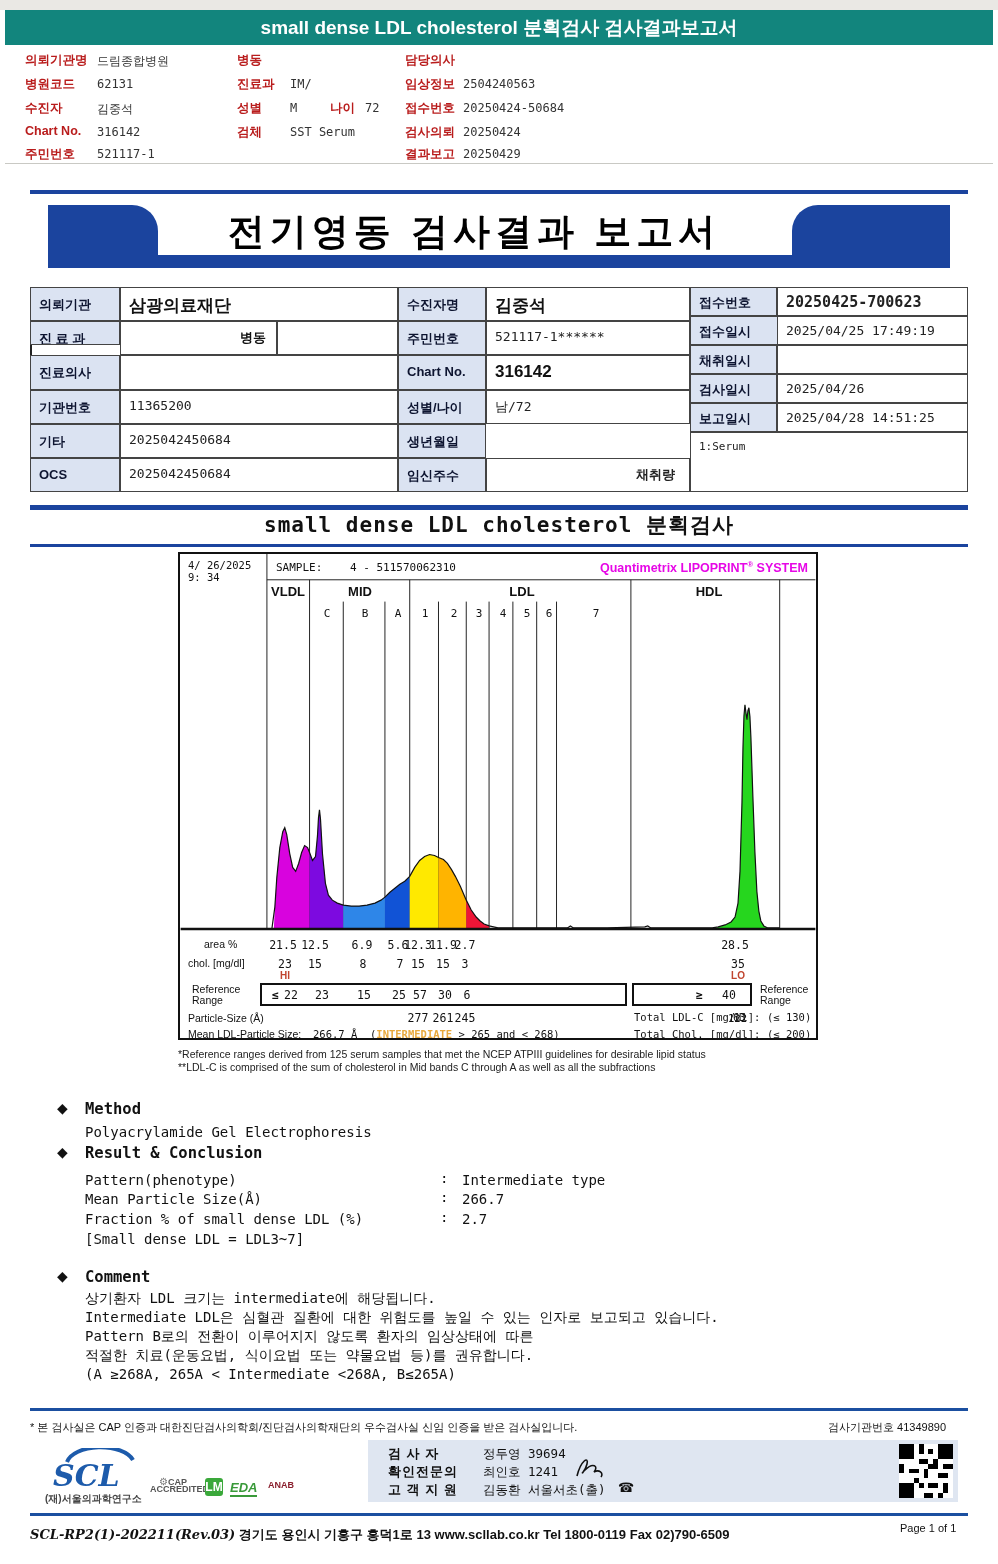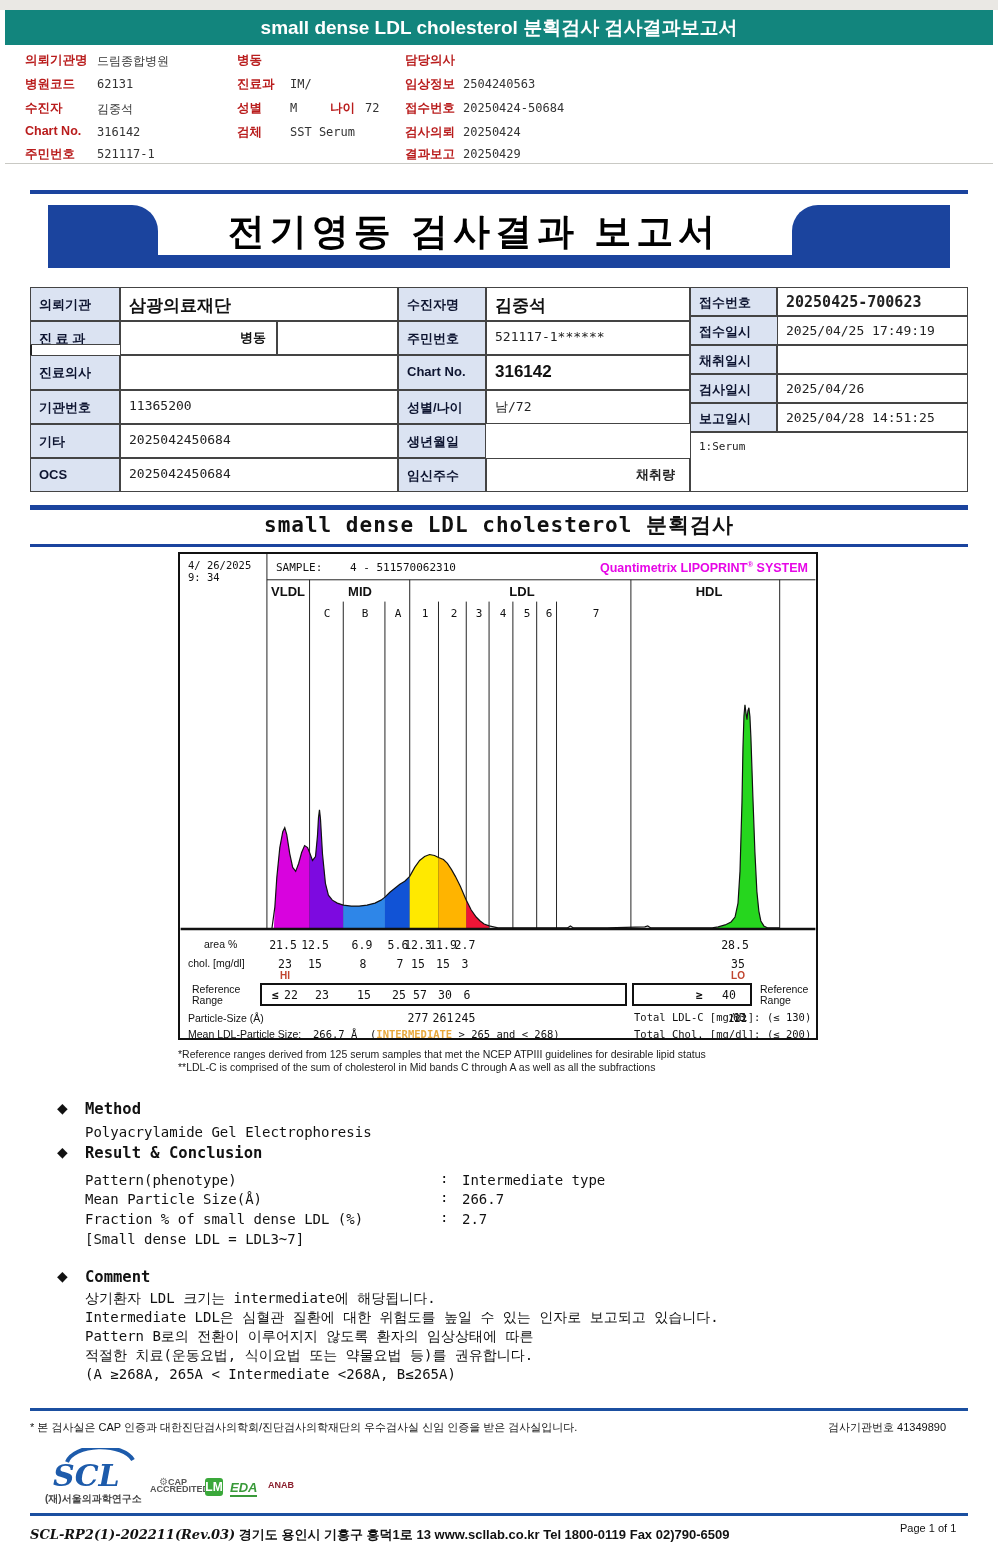--- a/index.html
+++ b/index.html
@@ -302,20 +302,36 @@
     <div style="font-size:10px;color:#444;font-weight:bold;margin-top:-4px">(재)서울의과학연구소</div>
   </div>
 
   <div class="abs badge" style="left:150px;top:1478px;width:46px">
     <span style="font-size:10px;color:#777">⚙</span><span style="font-size:9px;color:#555;font-weight:bold">CAP ACCREDITED</span><span style="color:#2a6fb8">✓</span>
   </div>
   <div class="abs" style="left:205px;top:1478px;width:18px;height:18px;background:#3aa83a;border-radius:3px;color:#fff;font-size:12px;font-weight:bold;text-align:center;line-height:18px"><span>LM</span></div>
   <div class="abs" style="left:230px;top:1480px;font-size:13px;font-style:italic;font-weight:bold;color:#3a9a3a;border-bottom:2px solid #3a9a3a"><span>EDA</span></div>
   <div class="abs" style="left:268px;top:1480px;font-size:9px;font-weight:bold;color:#8a1f2d"><span>ANAB</span></div>
 
+  <div class="panel">
+    <span class="abs prole" style="left:20px;top:5px">검  사  자</span>
+    <span class="abs pname" style="left:115px;top:6px">정두영 39694</span>
+    <span class="abs prole" style="left:20px;top:23px">확인전문의</span>
+    <span class="abs pname" style="left:115px;top:24px">최인호 1241</span>
+    <svg class="abs" style="left:205px;top:14px" width="34" height="26" viewBox="0 0 34 26">
+      <path d="M4,22 C8,6 16,2 14,10 C12,18 6,22 12,16 C20,8 26,12 21,18 C26,15 31,19 28,23" fill="none" stroke="#111" stroke-width="1.6"></path>
+    </svg>
+    <span class="abs prole" style="left:20px;top:41px">고 객 지 원</span>
+    <span class="abs pname" style="left:115px;top:42px">김동환 서울서초(출)</span>
+    <span class="abs" style="left:250px;top:40px;font-size:13px">☎</span>
+    <svg class="abs" style="right:5px;top:4px" width="54" height="54" viewBox="0 0 11 11" shape-rendering="crispEdges">
+      <rect width="11" height="11" fill="#fff"></rect>
+      <path fill="#000" d="M0,0h3v3h-3z M8,0h3v3h-3z M0,8h3v3h-3z M1,1h1v1h-1z M9,1h1v1h-1z M1,9h1v1h-1z M4,0h1v2h-1z M6,1h1v1h-1z M4,3h2v1h-2z M7,3h1v2h-1z M9,4h2v1h-2z M0,4h1v2h-1z M2,5h2v1h-2z M5,5h1v2h-1z M8,6h2v1h-2z M4,8h1v1h-1z M6,8h2v1h-2z M9,8h1v2h-1z M5,10h2v1h-2z M8,10h1v1h-1z M6,4h1v1h-1z M3,7h1v1h-1z"></path>
+    </svg>
+  </div>
 
   <div class="rule" style="left:30px;top:1513px;width:938px;height:3px;background:#1b4fa0"></div>
   <span class="abs ft" style="left:30px;top:1526px">
     <span style="font-family:'DejaVu Serif',serif;font-style:italic;font-weight:bold">SCL-RP2(1)-202211(Rev.03)</span>
     <span class="b">경기도 용인시 기흥구 흥덕1로 13</span>
     <span class="b">www.scllab.co.kr</span>
     <span class="b">Tel 1800-0119</span>
     <span class="b">Fax 02)790-6509</span>
   </span>
   <span class="abs" style="left:900px;top:1522px;font-size:11px">Page 1 of 1</span>

